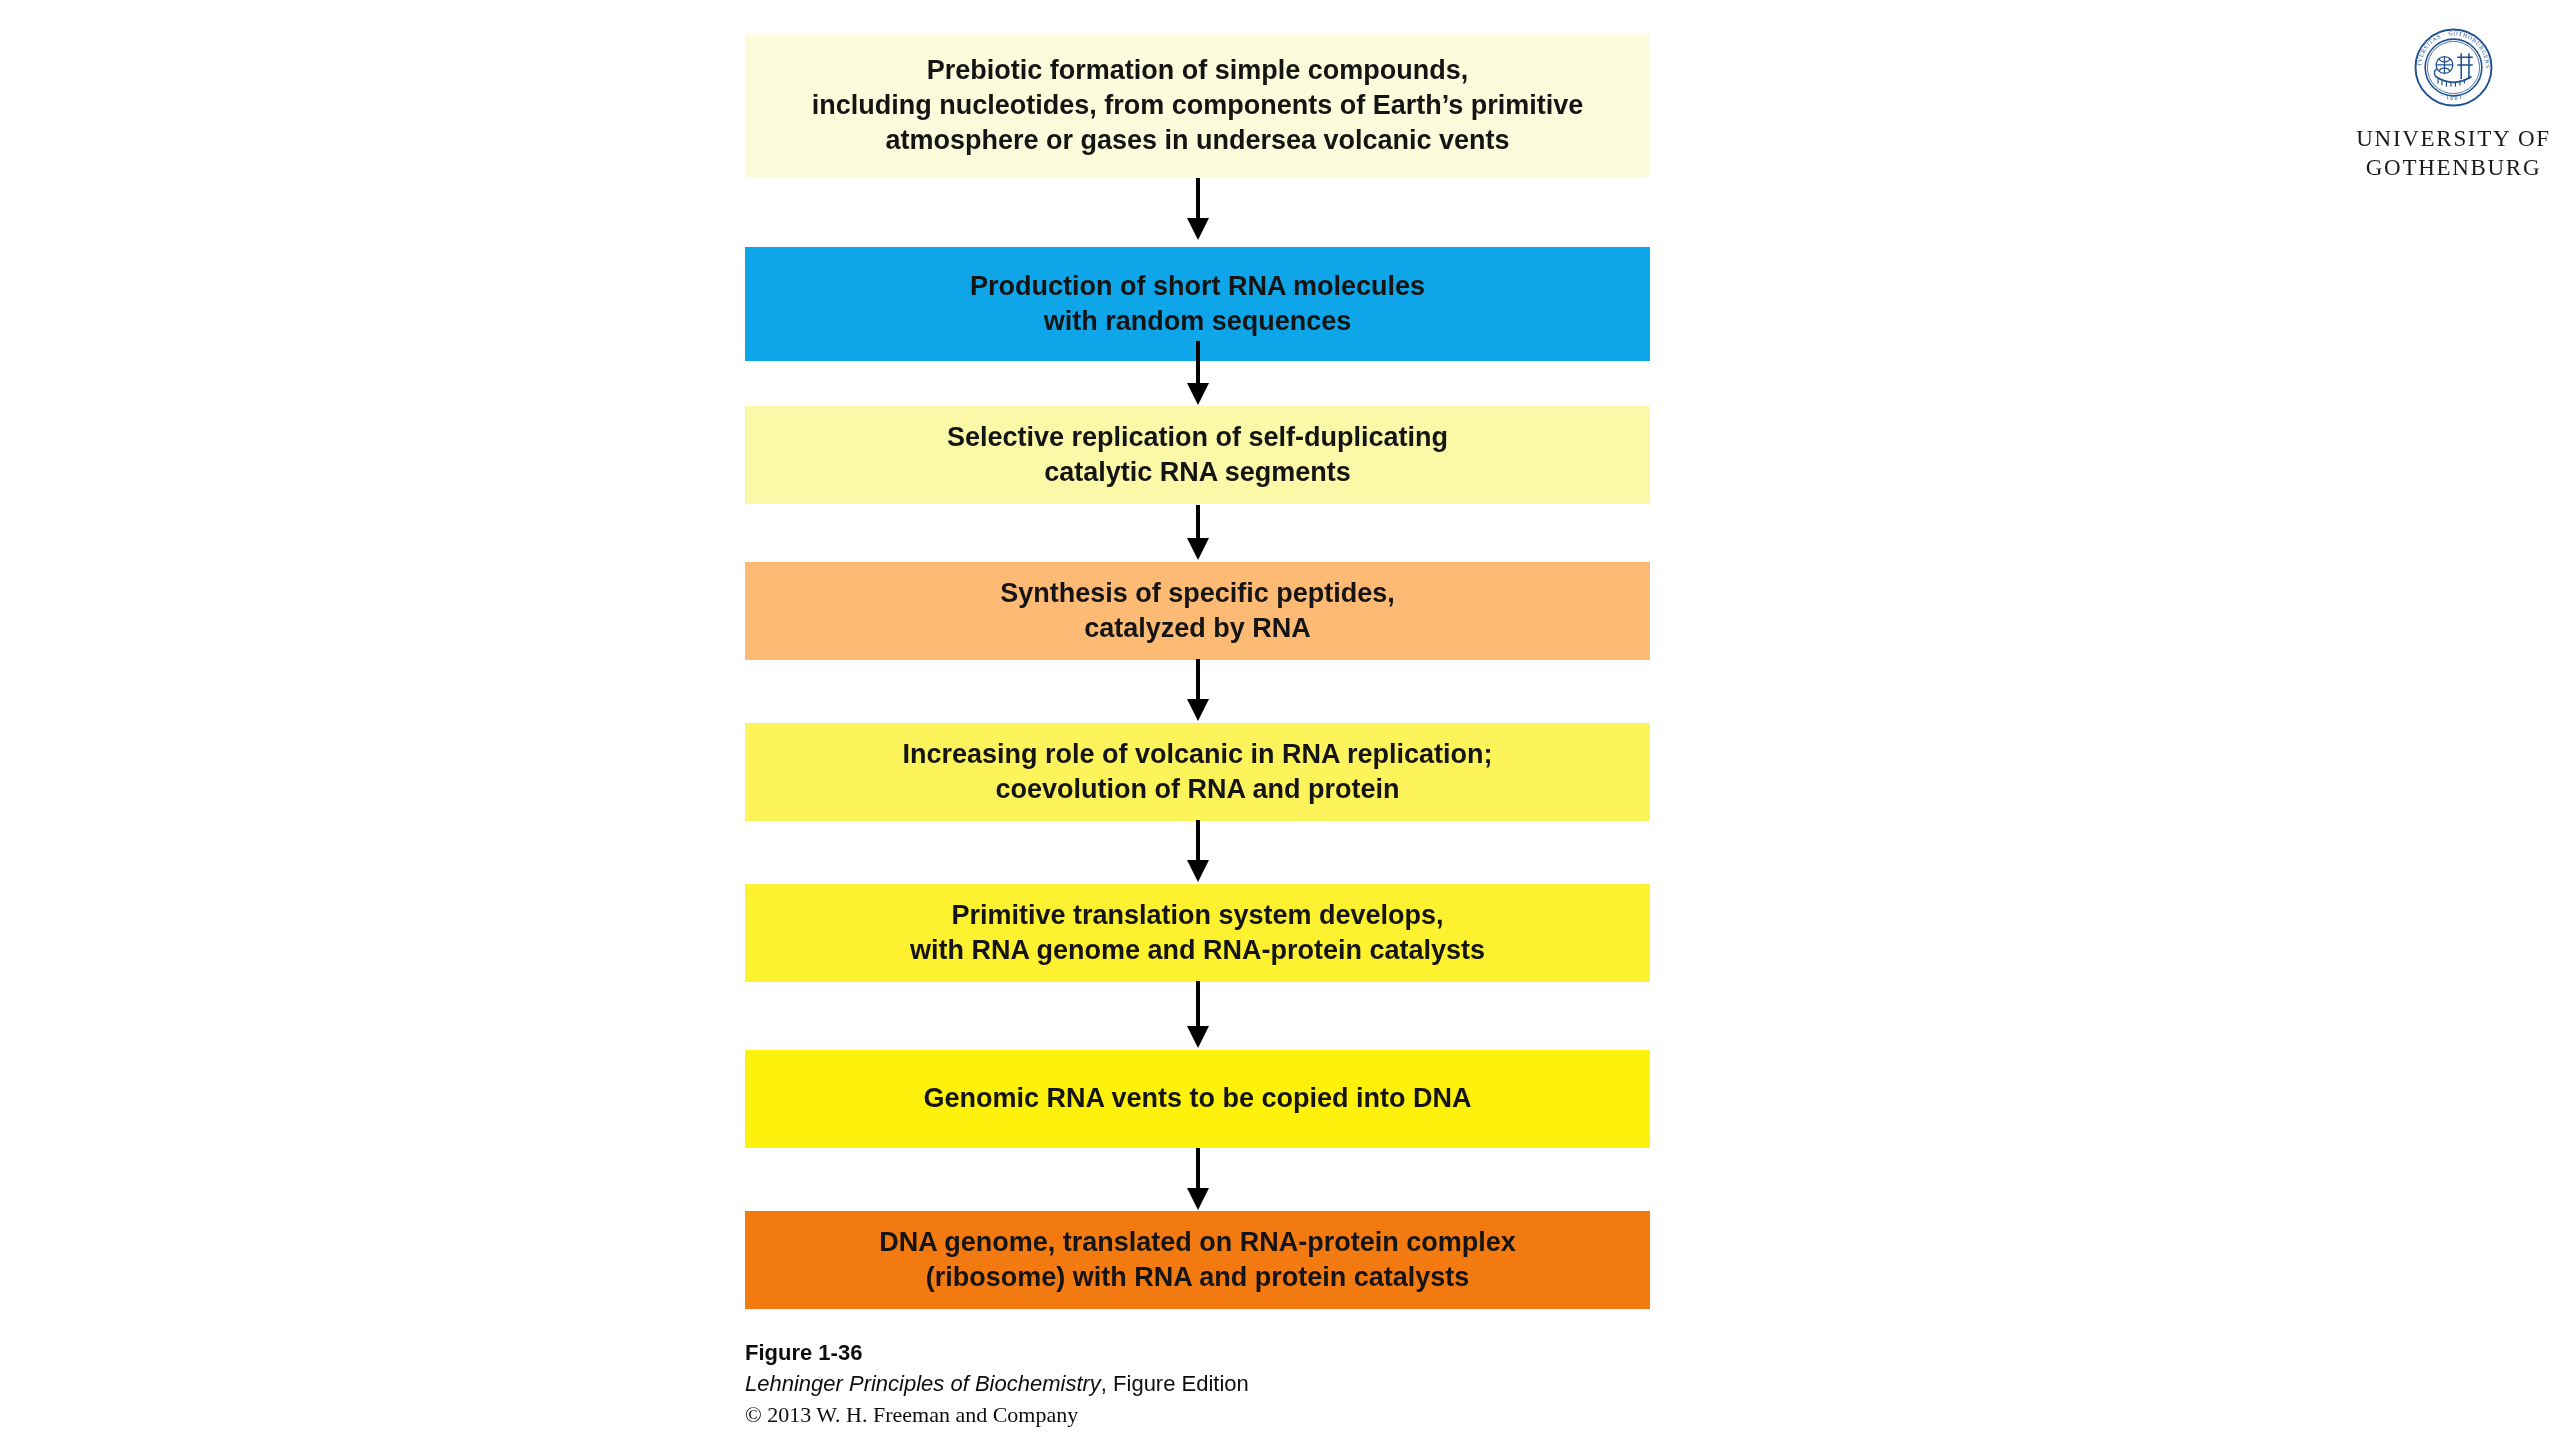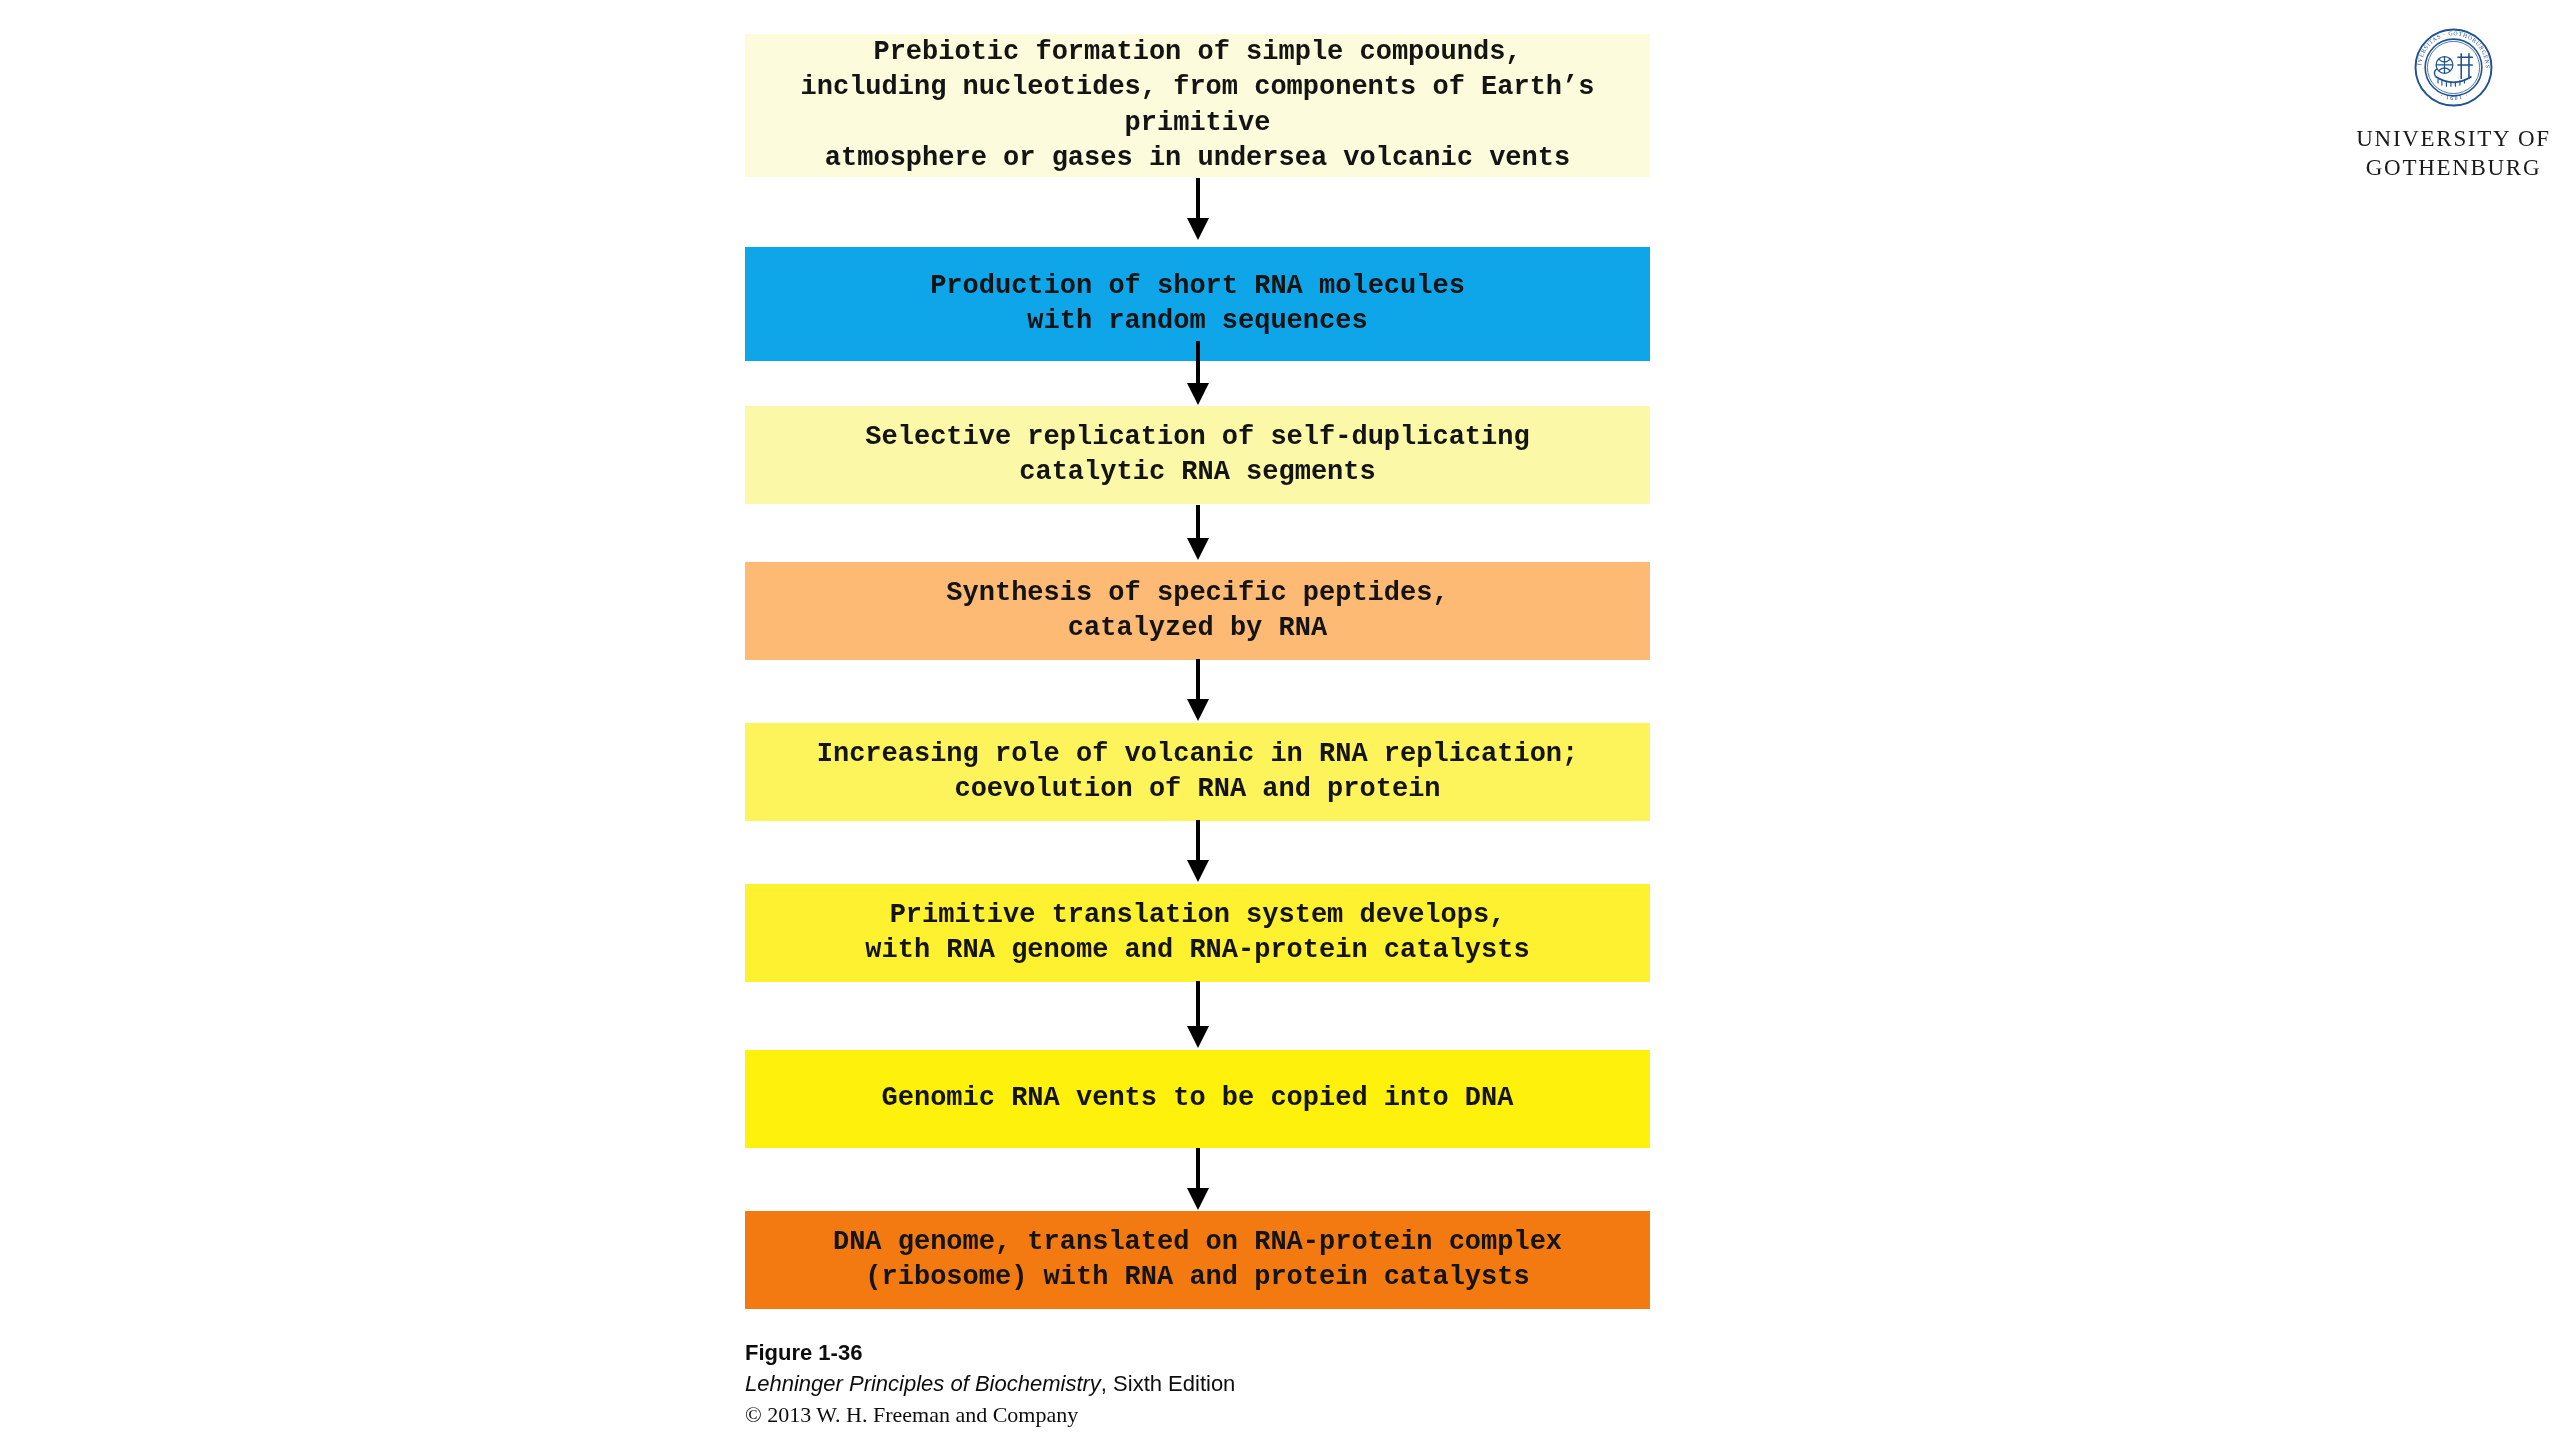--- a/index.html
+++ b/index.html
@@ -51,21 +51,21 @@
     position: absolute;
     left: 0;
     width: 905px;
     box-sizing: border-box;
     display: flex;
     align-items: center;
     justify-content: center;
     text-align: center;
   }
   .flow-box .box-text {
-    font-family: Liberation Mono, monospace;
+    font-family: Liberation Sans, sans-serif;
     font-weight: bold;
     font-size: 27px;
     line-height: 1.30;
     color: #141414;
     padding: 0 15.5px;
     white-space: pre-line;
   }
 
   
   .arrow {
@@ -213,16 +213,16 @@
       <div class="head" style="top: 45px; border-top-color: rgb(0, 0, 0);"></div>
     </div>
   <div class="arrow" style="top: 1148px; height: 62px;">
       <div class="shaft" style="height: 41px; background: rgb(0, 0, 0);"></div>
       <div class="head" style="top: 40px; border-top-color: rgb(0, 0, 0);"></div>
     </div>
 </div>
 
 <div id="caption">
   <div class="cap-fig">Figure 1-36</div>
-  <div class="cap-book"><span class="bk-italic">Lehninger Principles of Biochemistry</span><span>, Sixth Edition</span></div>
+  <div class="cap-book"><span class="bk-italic">Lehninger Principles of Biochemistry</span><span>, Figure Edition</span></div>
   <div class="cap-copy">© 2013 W. H. Freeman and Company</div>
 </div>
 
 
 </body></html>

